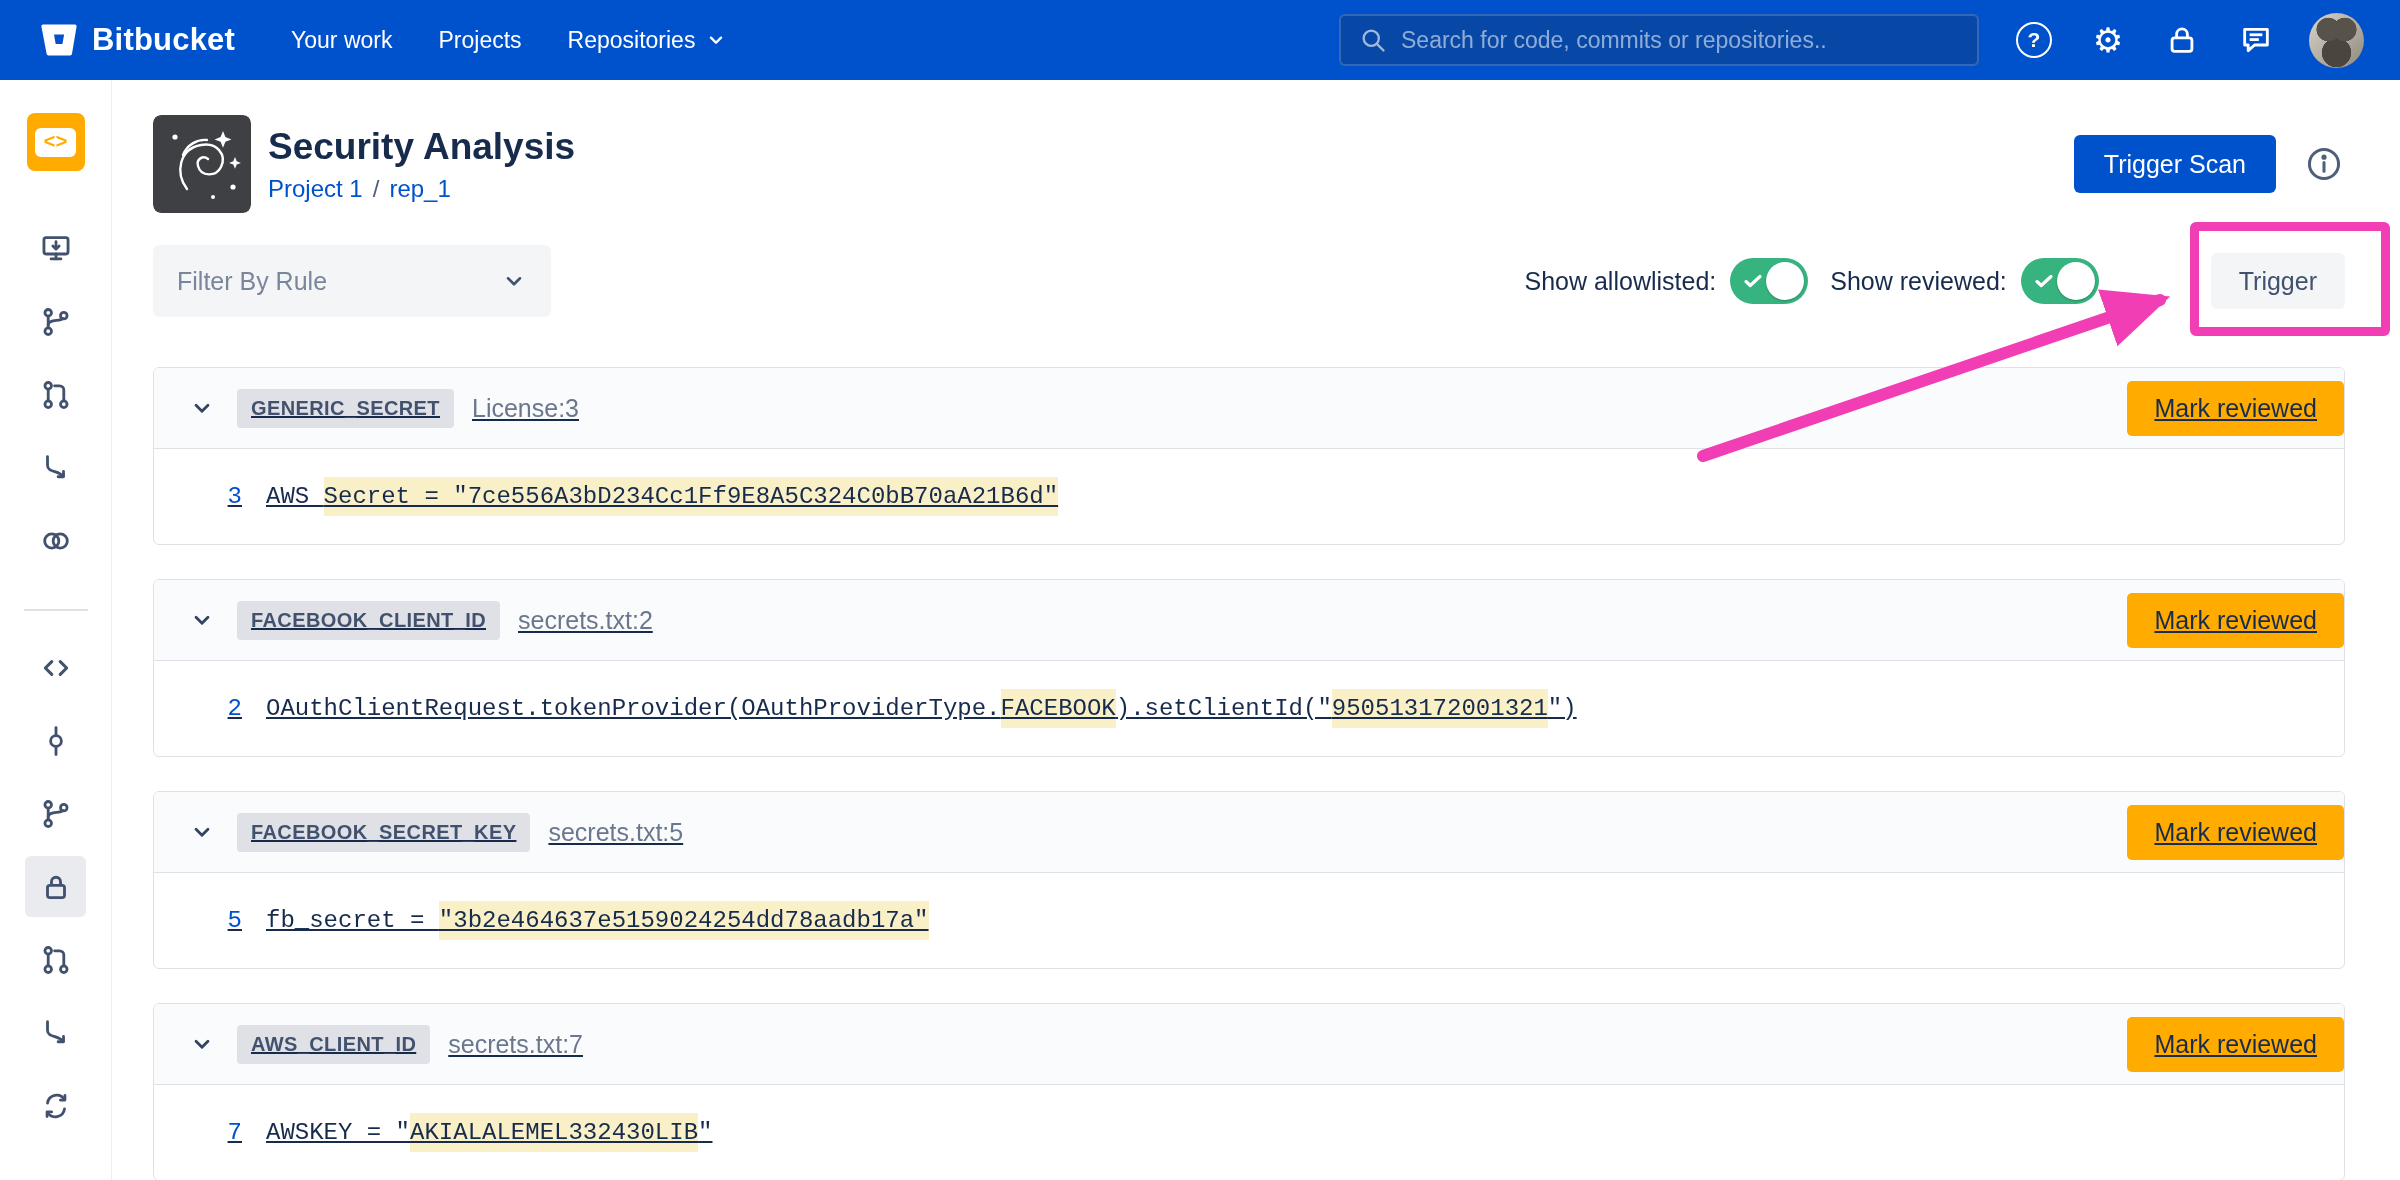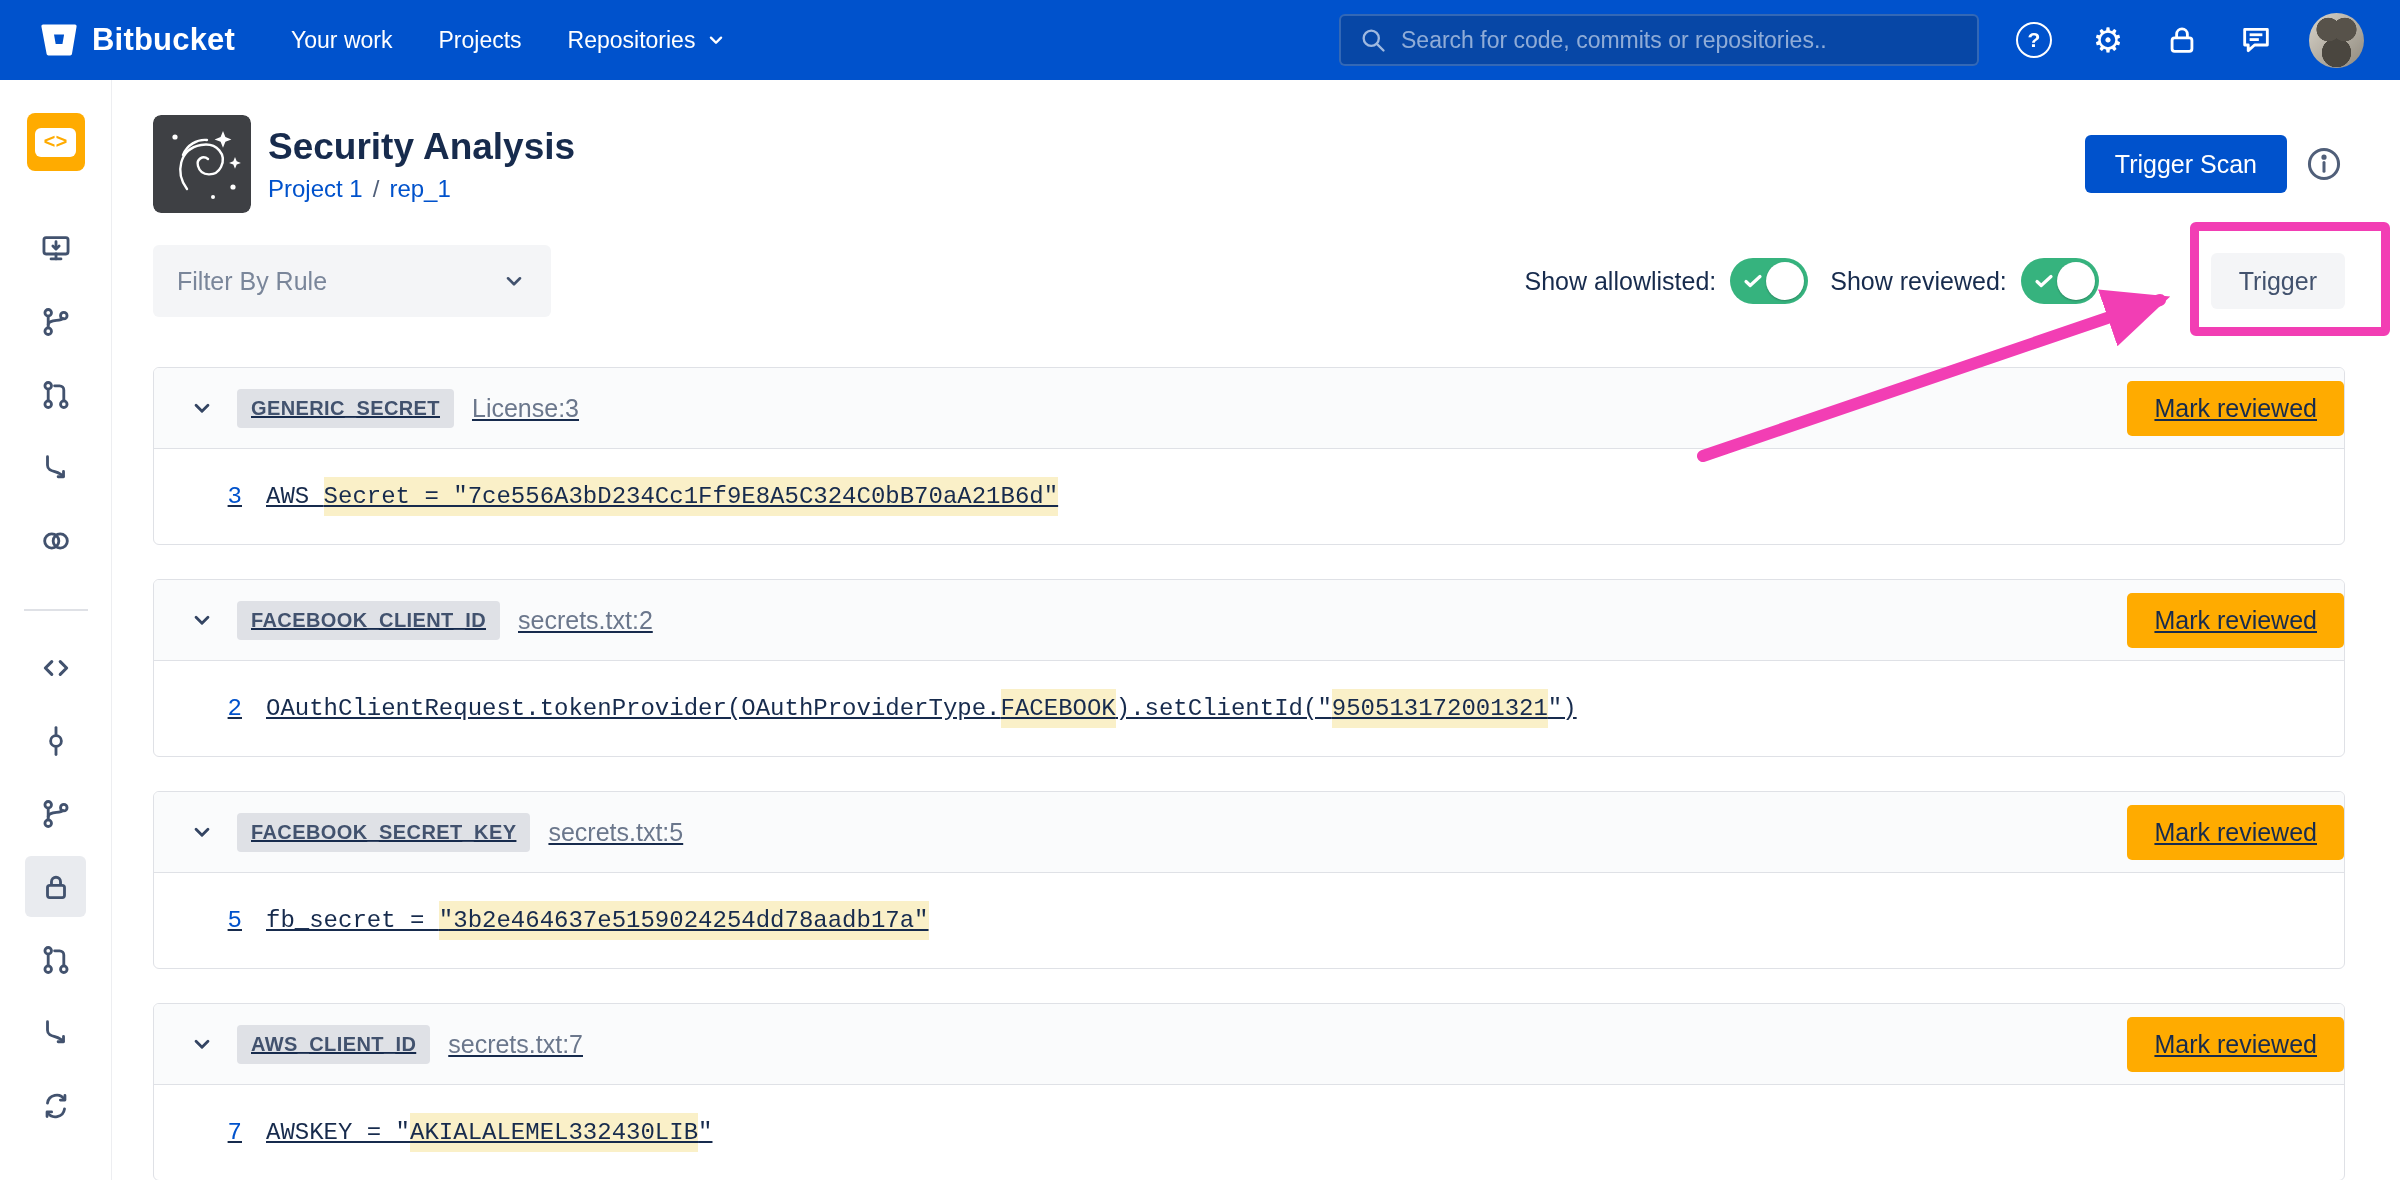--- a/index.html
+++ b/index.html
@@ -56,21 +56,21 @@
   
   .main{flex:1;padding:35px 55px 0 41px;min-width:0;}
 
   .page-header{display:flex;align-items:center;}
   .repo-avatar-large{width:98px;height:98px;border-radius:8px;overflow:hidden;flex:0 0 auto;}
   .title-block{margin-left:17px;}
   .page-title{font-size:37px;font-weight:700;color:var(--text-dark);line-height:1.2;}
   .breadcrumb{margin-top:6px;font-size:24px;display:flex;align-items:center;gap:10px;}
   .breadcrumb a{color:var(--brand-blue);text-decoration:none;cursor:pointer;}
   .breadcrumb .sep{color:#505F79;}
-  .header-actions{margin-left:auto;display:flex;align-items:center;gap:16px;}
+  .header-actions{margin-left:auto;display:flex;align-items:center;gap:27px;}
   .btn-primary{height:58px;padding:0 30px;background:var(--brand-blue);color:#fff;font-size:25px;font-weight:500;border:none;border-radius:6px;cursor:pointer;font-family:"Liberation Sans",sans-serif;}
   .info-btn{background:none;border:none;color:#505F79;cursor:pointer;width:42px;height:42px;display:flex;align-items:center;justify-content:center;}
   .info-btn svg{width:38px;height:38px;}
 
   
   .filter-row{margin-top:32px;display:flex;align-items:center;height:72px;}
   .dropdown{width:398px;height:72px;background:#F4F5F7;border-radius:6px;display:flex;align-items:center;gap:14px;padding:0 24px;border:none;cursor:pointer;font-family:"Liberation Sans",sans-serif;}
   .dropdown + .dropdown{margin-left:12px;}
   .dropdown svg{width:26px;height:26px;color:var(--icon-gray);flex:0 0 auto;}
   .dropdown .chev{margin-left:auto;}

